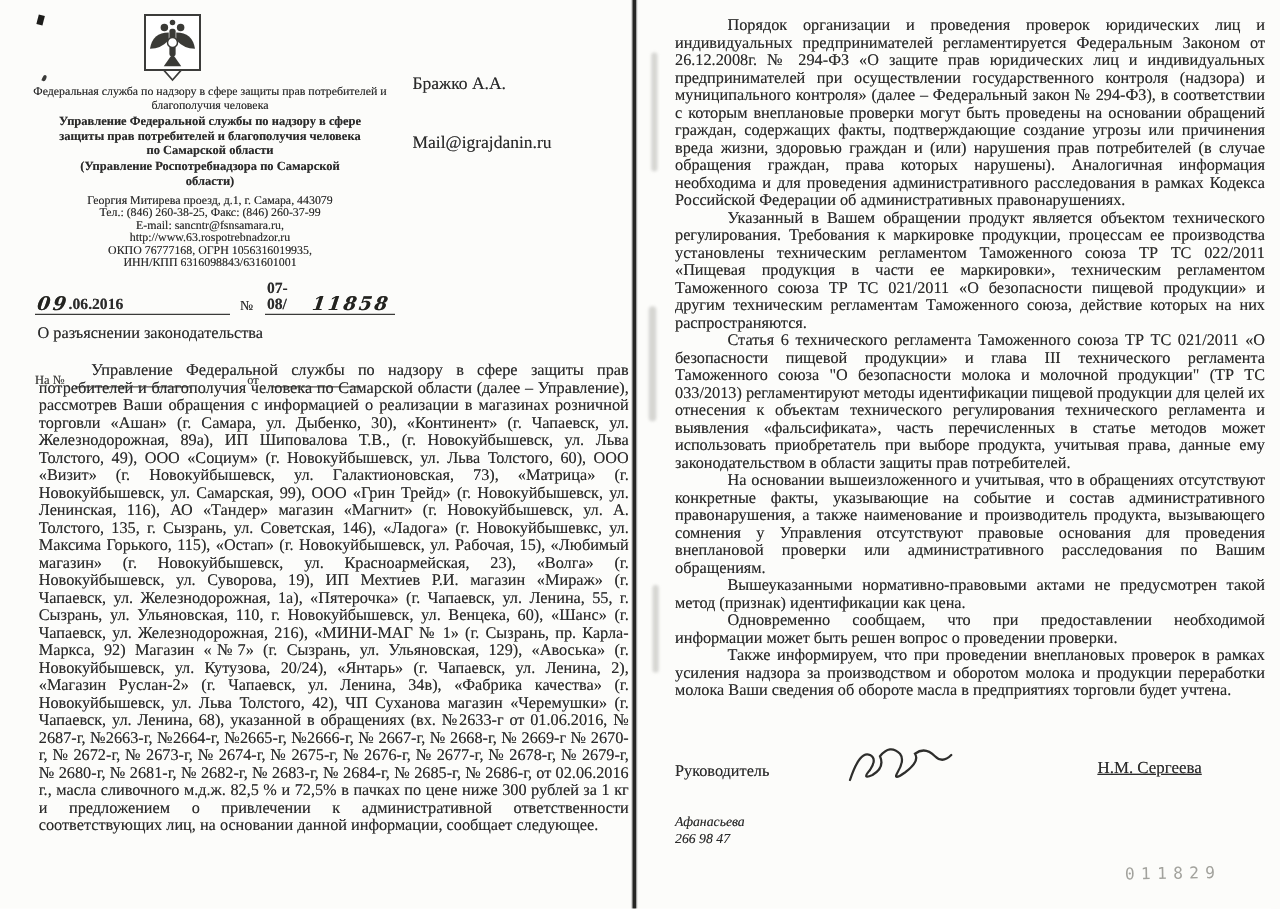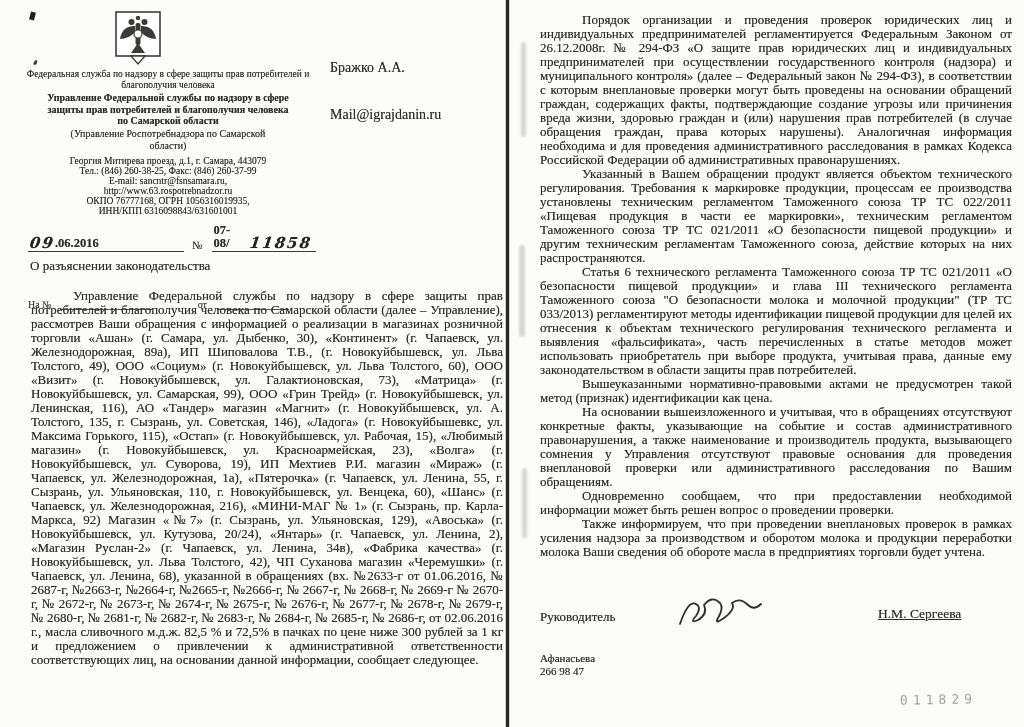--- a/index.html
+++ b/index.html
@@ -24,21 +24,21 @@
   .fold-c{left:522px;top:468px;width:5px;height:70px;}
   .speck{position:absolute;background:#1d1d1b;}
   .speck-1{left:30px;top:12px;width:5px;height:8px;transform:rotate(14deg);}
   .speck-2{left:34px;top:60px;width:3px;height:5px;border-radius:50% 50% 50% 0;transform:rotate(25deg);background:#3a3a38;}
 
   
   .letterhead{position:absolute;left:26px;top:10px;width:284px;text-align:center;}
   .emblem{display:block;margin:0 auto 3px;transform:translateX(-30px);}
   .lh-plain{font-size:9.5px;line-height:10.5px;margin:0;}
   .lh-bold{font-size:10px;line-height:11.5px;font-weight:bold;margin:2px auto 0;width:252px;}
-  .lh-short{font-size:10px;line-height:12px;font-weight:normal;margin:1px auto 0;width:220px;}
+  .lh-short{font-size:10px;line-height:12px;font-weight:bold;margin:1px auto 0;width:220px;}
   .contact{margin-top:4px;}
   .contact div{font-size:9.5px;line-height:10px;}
 
   
   .addr-name{position:absolute;left:330px;top:60px;font-size:14px;}
   .addr-email{position:absolute;left:330px;top:107px;font-size:14px;}
 
   
   .reg{position:absolute;left:28px;top:224px;width:288px;font-size:11.5px;}
   .reg-row1{display:flex;align-items:flex-end;}
@@ -62,21 +62,21 @@
   .subject{position:absolute;left:30px;top:258px;font-size:13px;}
   .body1{position:absolute;left:31px;top:289px;width:472px;}
   .body2{position:absolute;left:540px;top:13px;width:472px;}
   p.bp{margin:0;text-align:justify;font-size:13px;line-height:14px;text-indent:42px;}
 
   
   .sig-title{position:absolute;left:540px;top:609px;font-size:13px;}
   .sig-stroke{position:absolute;left:672px;top:590px;}
   .sig-name{position:absolute;left:878px;top:606px;font-size:13.5px;text-decoration:underline;}
   .executor{position:absolute;left:540px;top:652px;font-size:11px;line-height:13px;}
-  .executor div{margin:0;}
+  .executor div{margin:0;font-style:italic;}
   .stamp{
     position:absolute;left:900px;top:692px;
     font-family:"DejaVu Sans Mono",monospace;font-size:13px;letter-spacing:5px;
     color:#93938d;text-shadow:none;opacity:.85;transform:rotate(-1deg);
   }
 </style>
 </head>
 <body>
 
 <div class="scan">
@@ -149,22 +149,22 @@
   <div class="fold fold-c"></div>
   <div class="speck speck-1"></div>
   <div class="speck speck-2"></div>
 
   <div class="page page-right"></div>
 
   <div class="body2">
     <p class="bp">Порядок организации и проведения проверок юридических лиц и индивидуальных предпринимателей регламентируется Федеральным Законом от 26.12.2008г. № 294-ФЗ «О защите прав юридических лиц и индивидуальных предпринимателей при осуществлении государственного контроля (надзора) и муниципального контроля» (далее – Федеральный закон № 294-ФЗ), в соответствии с которым внеплановые проверки могут быть проведены на основании обращений граждан, содержащих факты, подтверждающие создание угрозы или причинения вреда жизни, здоровью граждан и (или)  нарушения прав потребителей (в случае обращения граждан, права которых нарушены). Аналогичная информация необходима и для проведения административного расследования в рамках Кодекса Российской Федерации об административных правонарушениях.</p>
     <p class="bp">Указанный в Вашем обращении продукт является объектом технического регулирования. Требования к маркировке продукции, процессам ее производства установлены техническим регламентом Таможенного союза ТР ТС 022/2011 «Пищевая продукция в части ее маркировки», техническим регламентом Таможенного союза ТР ТС 021/2011 «О безопасности пищевой продукции» и другим техническим регламентам Таможенного союза, действие которых на них распространяются.</p>
     <p class="bp">Статья 6 технического регламента Таможенного союза ТР ТС 021/2011 «О безопасности пищевой продукции» и глава III технического регламента Таможенного союза "О безопасности молока и молочной продукции" (ТР ТС 033/2013) регламентируют методы идентификации пищевой продукции для целей их отнесения к объектам технического регулирования технического регламента и выявления «фальсификата», часть перечисленных в статье методов может использовать приобретатель при выборе продукта, учитывая права, данные ему законодательством в области защиты прав потребителей.</p>
+    <p class="bp">На основании вышеизложенного и учитывая, что в обращениях отсутствуют конкретные факты, указывающие на событие и состав административного правонарушения, а также наименование и производитель продукта, вызывающего сомнения у Управления отсутствуют правовые основания для проведения внеплановой проверки или административного расследования по Вашим обращениям.</p>
     <p class="bp">Вышеуказанными нормативно-правовыми актами не предусмотрен такой метод (признак) идентификации как цена.</p>
-    <p class="bp">На основании вышеизложенного и учитывая, что в обращениях отсутствуют конкретные факты, указывающие на событие и состав административного правонарушения, а также наименование и производитель продукта, вызывающего сомнения у Управления отсутствуют правовые основания для проведения внеплановой проверки или административного расследования по Вашим обращениям.</p>
     <p class="bp">Одновременно сообщаем, что при предоставлении необходимой информации может быть решен вопрос о проведении проверки.</p>
     <p class="bp">Также информируем, что при проведении внеплановых проверок в рамках усиления надзора за производством и оборотом  молока и продукции переработки молока Ваши сведения об обороте масла в предприятиях торговли будет учтена.</p>
   </div>
 
   <div class="sig-title">Руководитель</div>
 
   <svg class="sig-stroke" width="95" height="48" viewBox="0 0 95 48">
     <path d="M8 34 Q16 10 24 14 Q30 17 24 26 Q17 34 26 30 Q36 24 32 15 Q40 5 48 13 Q52 18 46 28 Q42 35 52 28 Q64 19 60 13 Q68 7 76 15 Q82 21 89 14" stroke="#2e2e2c" stroke-width="1.8" fill="none" stroke-linecap="round"></path>
   </svg>
 

